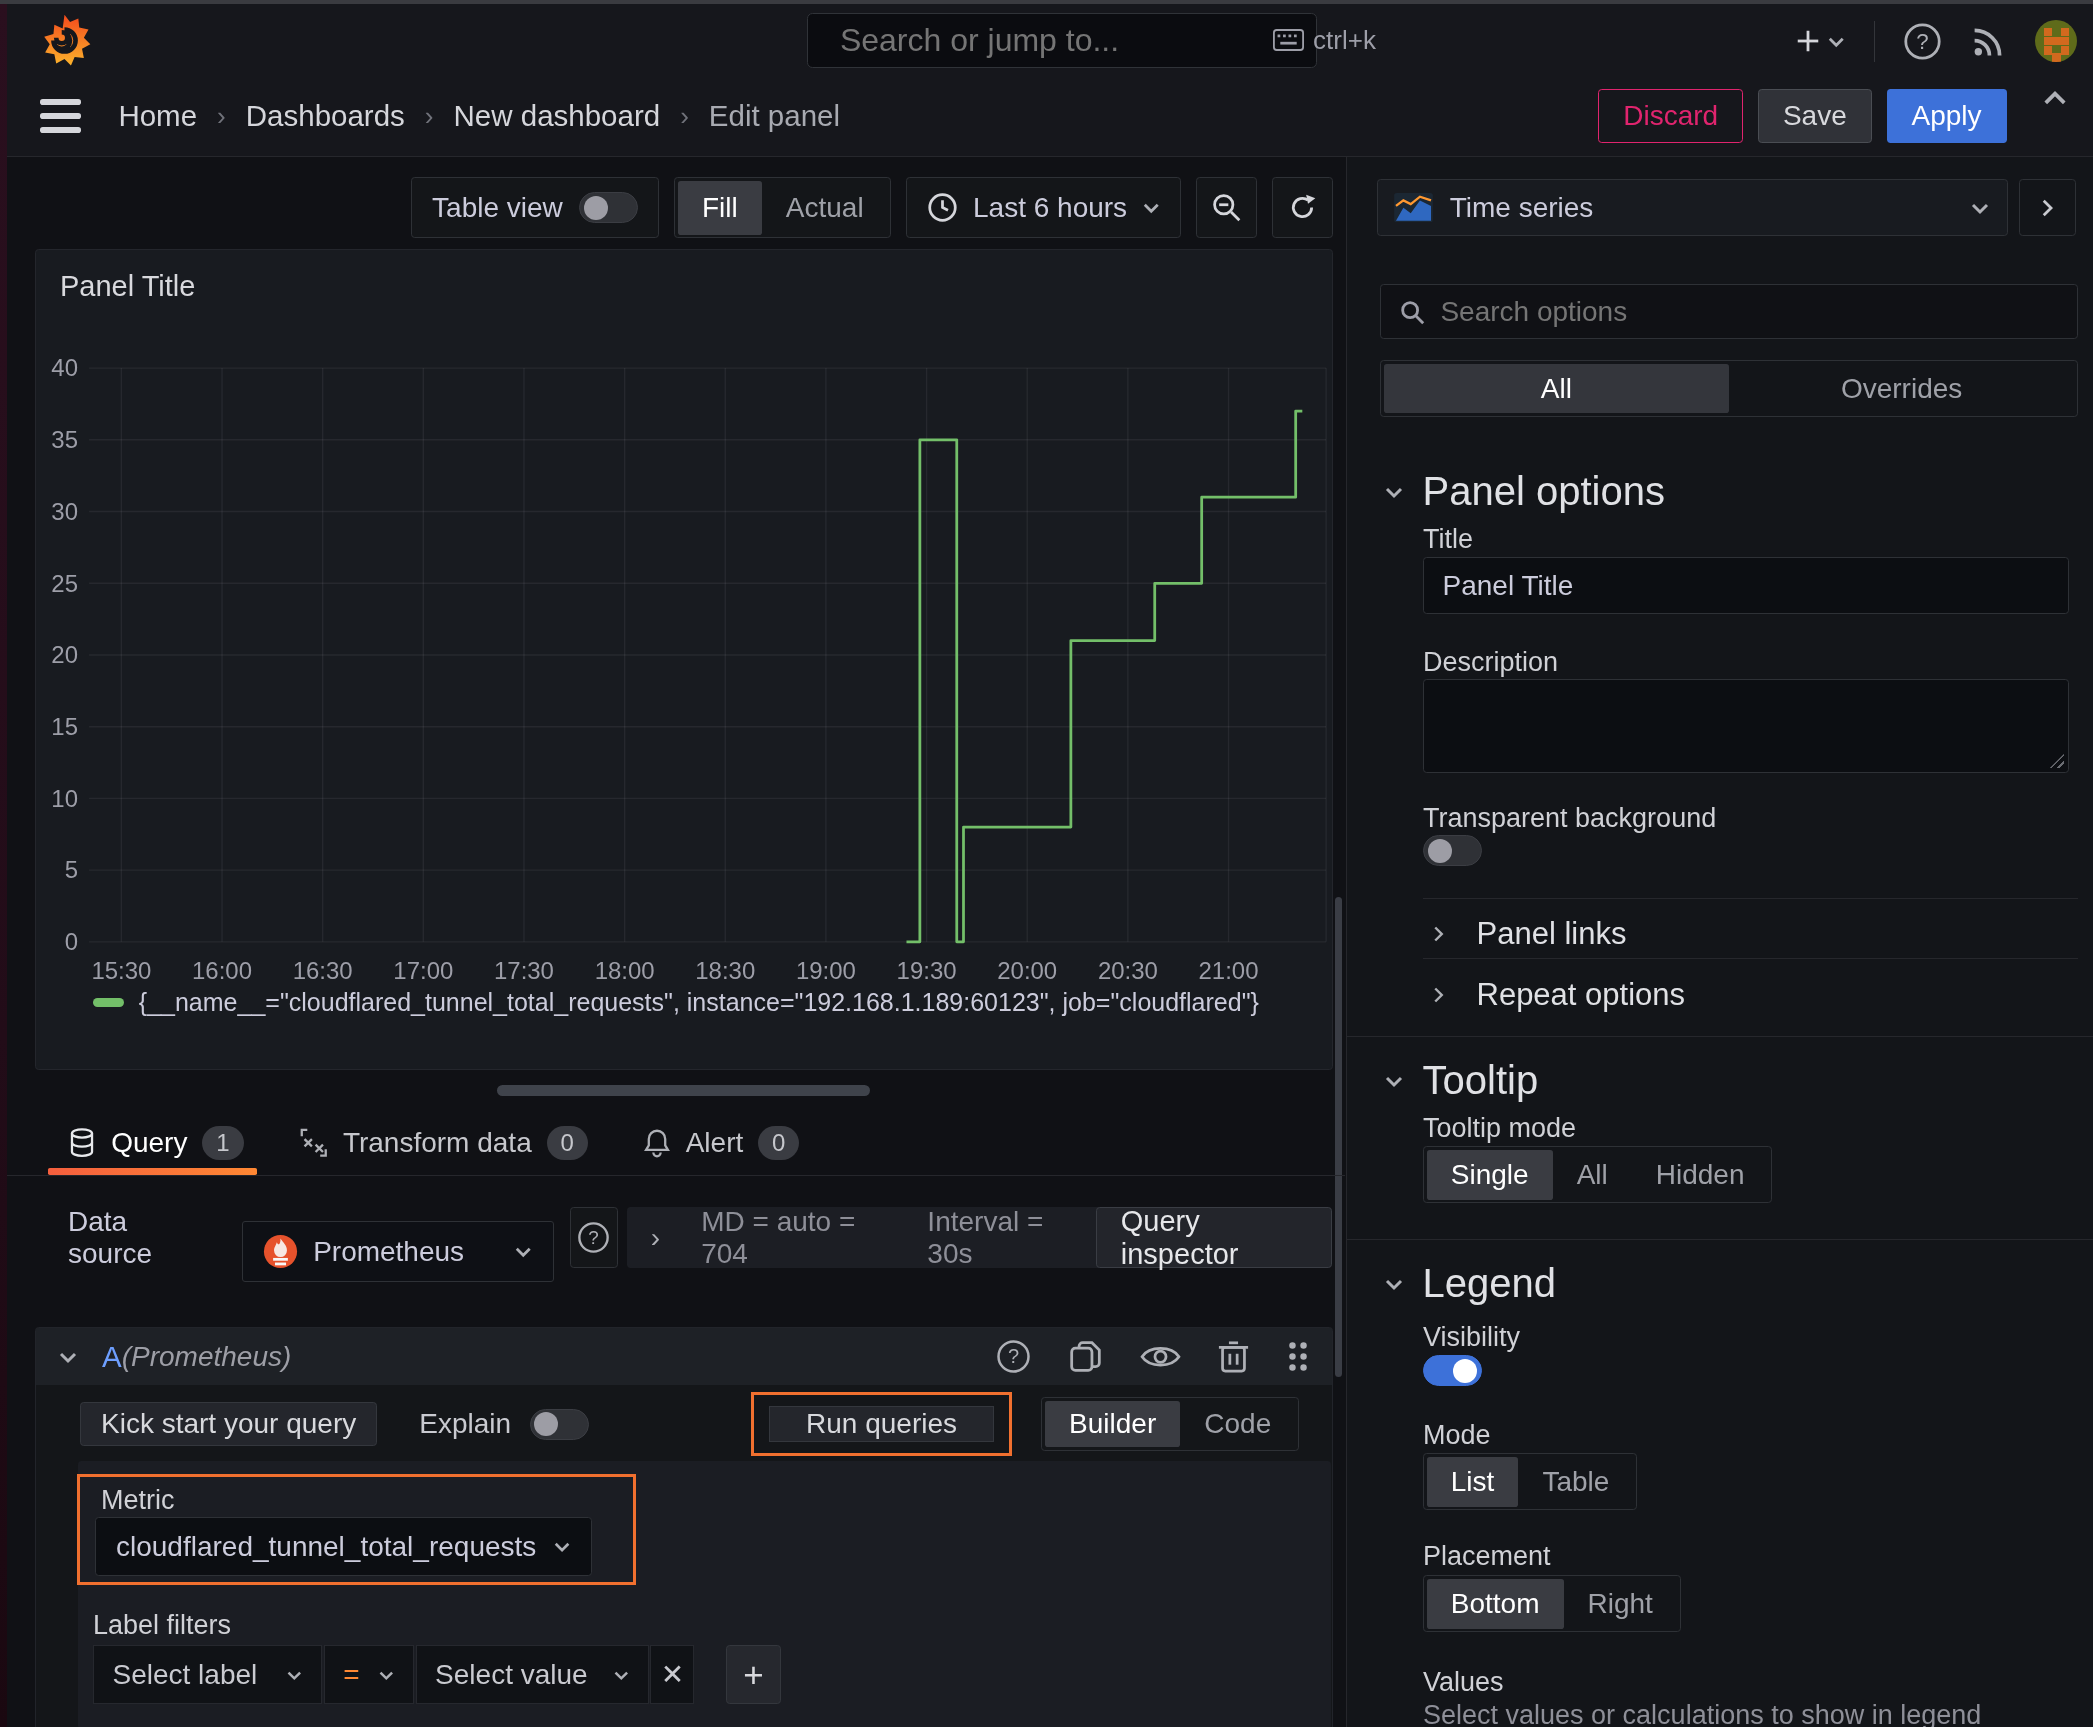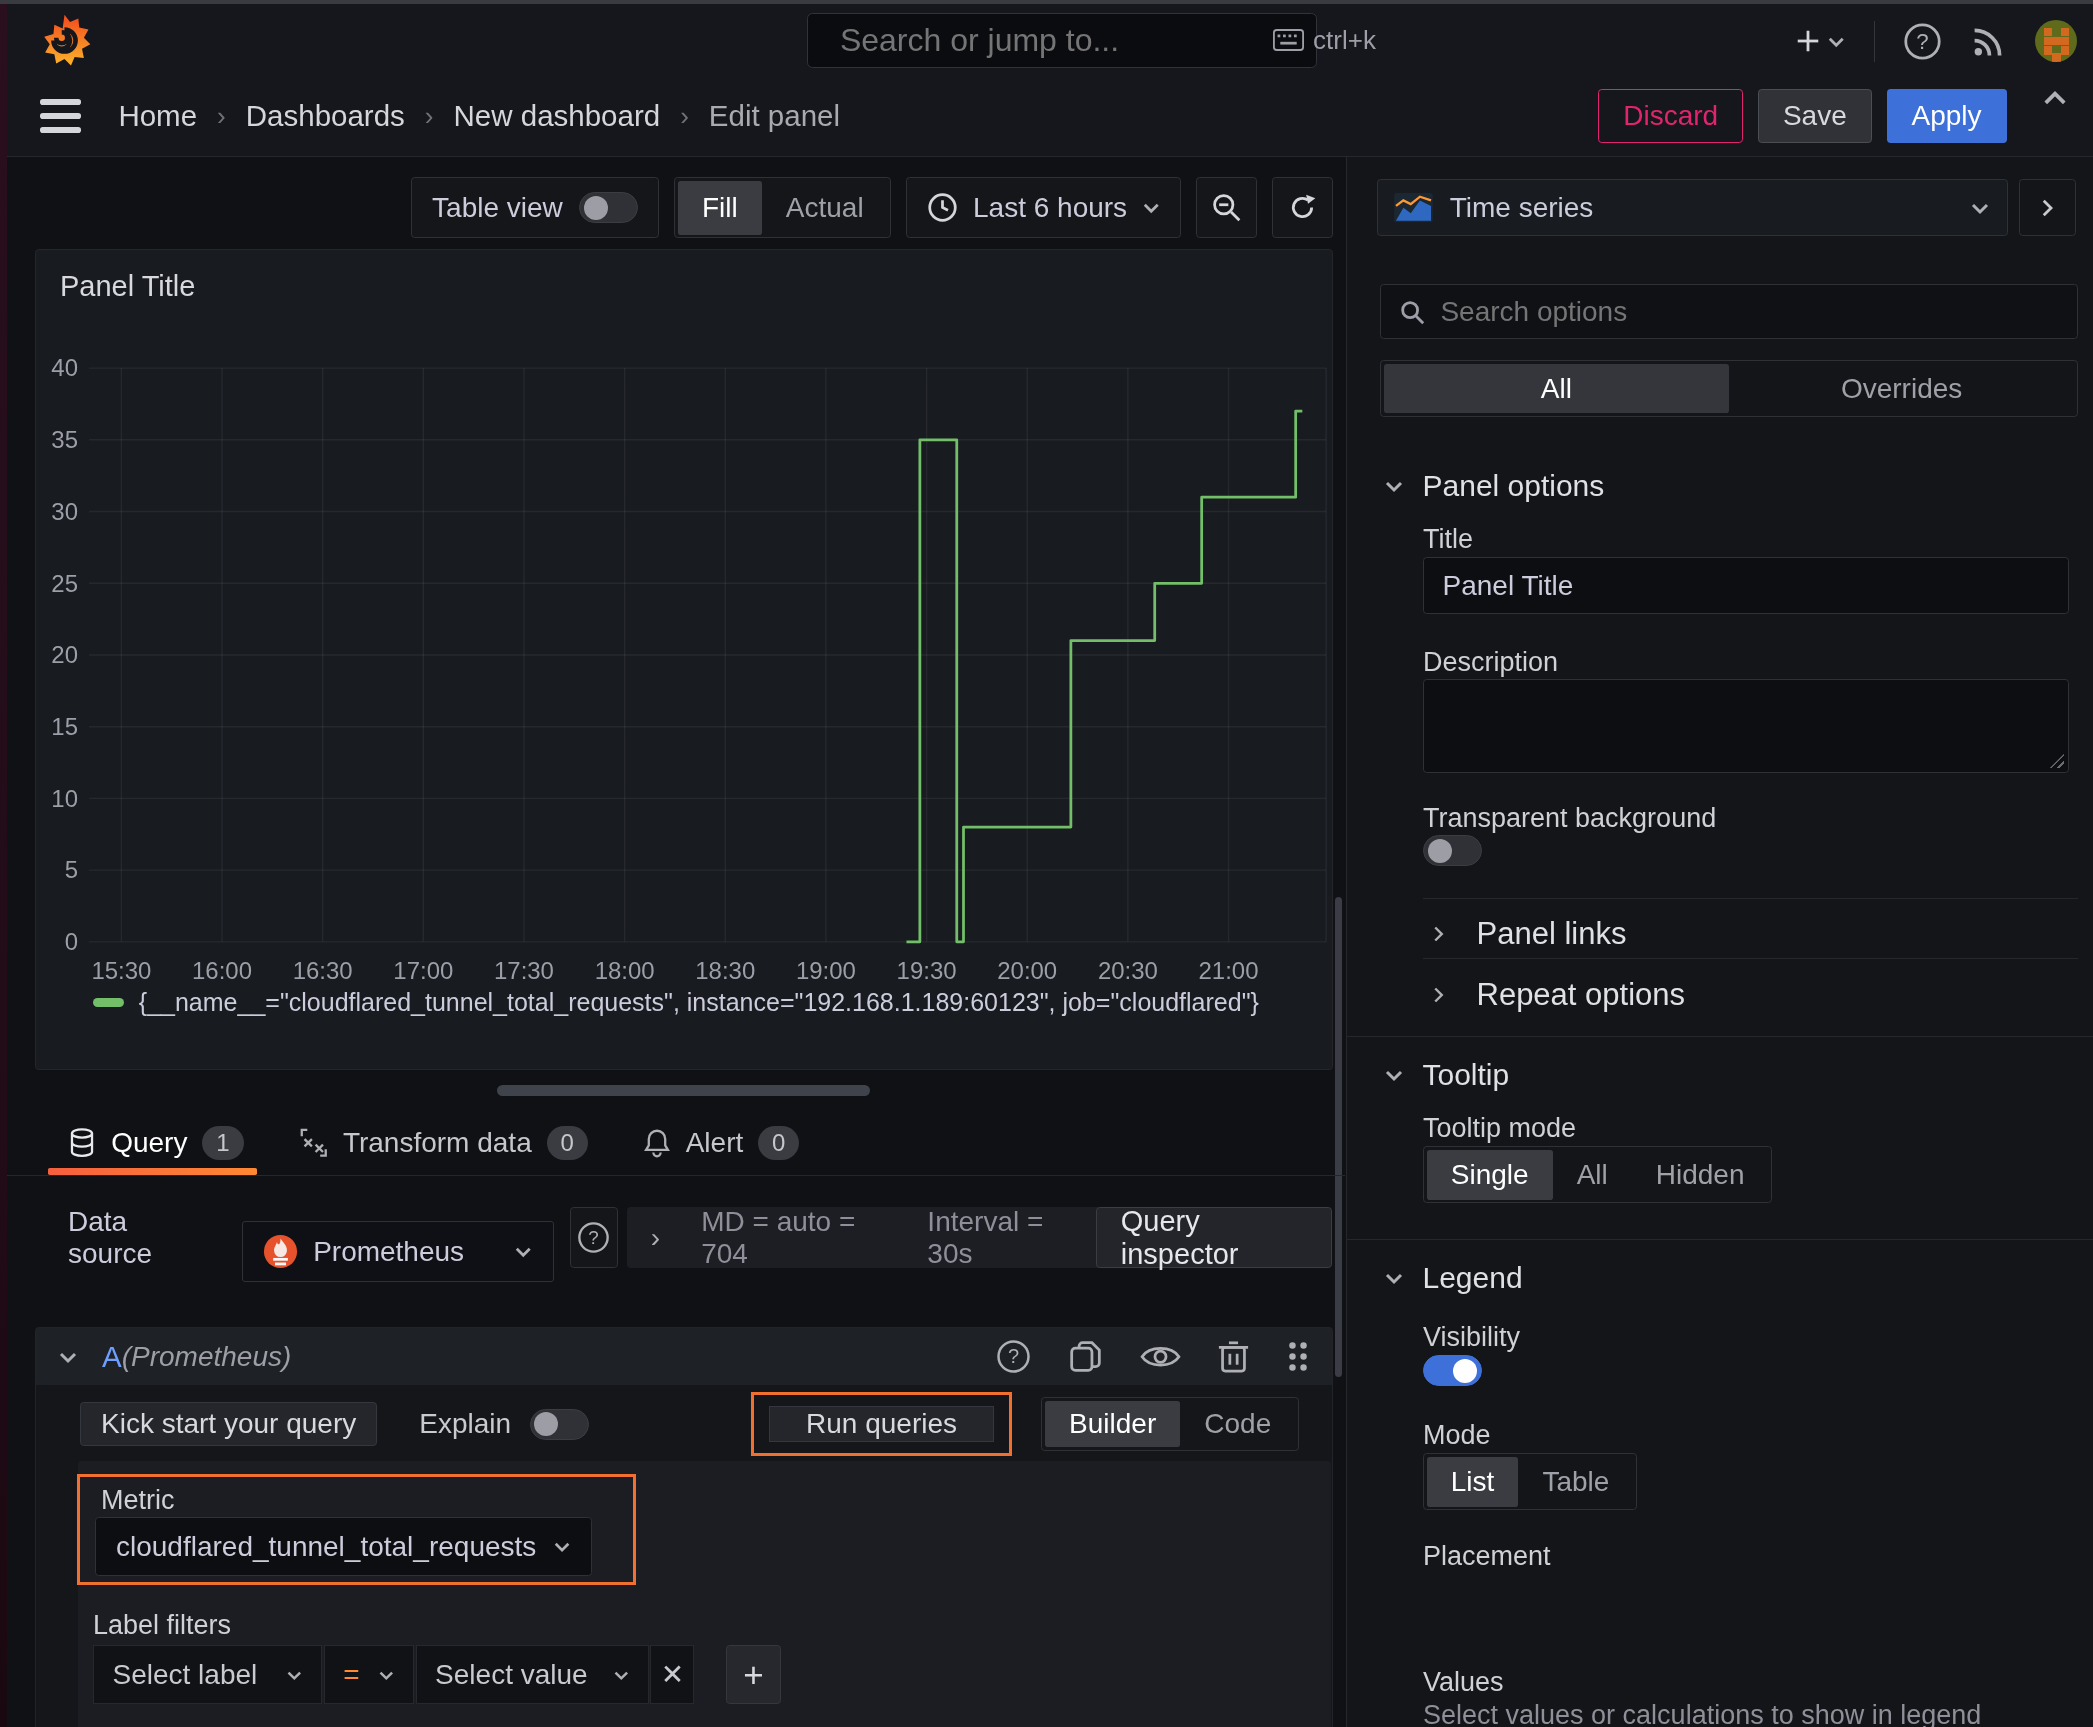--- a/index.html
+++ b/index.html
@@ -111,21 +111,21 @@
   
   .sidebar { left:1346px; top:157px; width:748px; height:1571px; background:#131519; border-left:0.9px solid #26272c; }
   .sb { position:absolute; }
   .viz-select { left:29.5px; top:22px; width:631px; height:57px; background:#181b20; border:0.9px solid #2e3136; border-radius:3.7px; display:flex; align-items:center; padding:0 16.6px; gap:16.6px; cursor:pointer; }
   .viz-expand { left:672px; top:22px; width:57px; height:57px; border:0.9px solid #2e3136; border-radius:3.7px; display:flex; align-items:center; justify-content:center; color:#c9cad0; cursor:pointer; }
   .sb-search { left:33px; top:127px; width:698px; height:55px; border:0.9px solid #2e3136; border-radius:3.7px; display:flex; align-items:center; padding:0 16.6px; gap:14.8px; background:#101115; }
   .sb-search input { flex:1; background:transparent; border:none; outline:none; color:#9d9ea8; font-size:28px; font-family:inherit; }
   .sb-tabs { left:33px; top:203px; width:698px; height:57px; border:0.9px solid #2e3136; border-radius:3.7px; display:flex; padding:2.8px; }
   .sb-tab { flex:1; display:flex; align-items:center; justify-content:center; color:#9fa1a8; border-radius:2.8px; cursor:pointer; }
   .sb-tab.sel { background:#34363c; color:#ffffff; }
-  .sec-head { display:flex; align-items:center; gap:18.5px; color:#e0e1e5; font-size:30px; font-weight:500; cursor:pointer; }
+  .sec-head { display:flex; align-items:center; gap:18.5px; color:#e0e1e5; font-size:40px; font-weight:500; cursor:pointer; }
   .chev { color:#aeb0b6; }
   .sub-row { display:flex; align-items:center; gap:18.5px; color:#e0e1e5; font-size:31px; cursor:pointer; }
   .divider { height:0.9px; background:#26272c; }
   .hint { color:#8e8f98; font-size:27px; }
   .opt-group { border:0.9px solid #2e3136; border-radius:3.7px; display:inline-flex; padding:2.8px; height:57px; }
   .txtinput { background:#0c0e12; border:0.9px solid #2e3136; border-radius:3.7px; color:#ccccdc; font-size:28px; font-family:inherit; padding:0 18.5px; outline:none; }
   .txtarea { background:#0c0e12; border:0.9px solid #2e3136; border-radius:3.7px; position:relative; }
   .txtarea .grip-corner { position:absolute; right:3.7px; bottom:3.7px; width:14.8px; height:14.8px; background:repeating-linear-gradient(135deg, transparent 0 3.7px, #6a6c72 3.7px 5.5px); clip-path:polygon(100% 0, 100% 100%, 0 100%); }
 </style>
 </head>
@@ -556,16 +556,20 @@
   <span class="sb field-label" style="left:76px;top:1165px">Visibility</span>
   <span class="sb toggle on" style="left:76px;top:1198px">
       <span class="knob"></span>
     </span>
   <span class="sb field-label" style="left:76px;top:1263px">Mode</span>
   <div class="sb opt-group" style="left:76px;top:1296px">
     <span class="seg sel" style="height:50px">List</span>
     <span class="seg" style="height:50px">Table</span>
   </div>
   <span class="sb field-label" style="left:76px;top:1384px">Placement</span>
+  <div class="sb opt-group" style="left:76px;top:1418px">
+    <span class="seg sel" style="height:50px">Bottom</span>
+    <span class="seg" style="height:50px">Right</span>
+  </div>
   <span class="sb field-label" style="left:76px;top:1510px">Values</span>
   <span class="sb hint" style="left:76px;top:1543px">Select values or calculations to show in legend</span>
 </div>
 
 
 </body></html>

